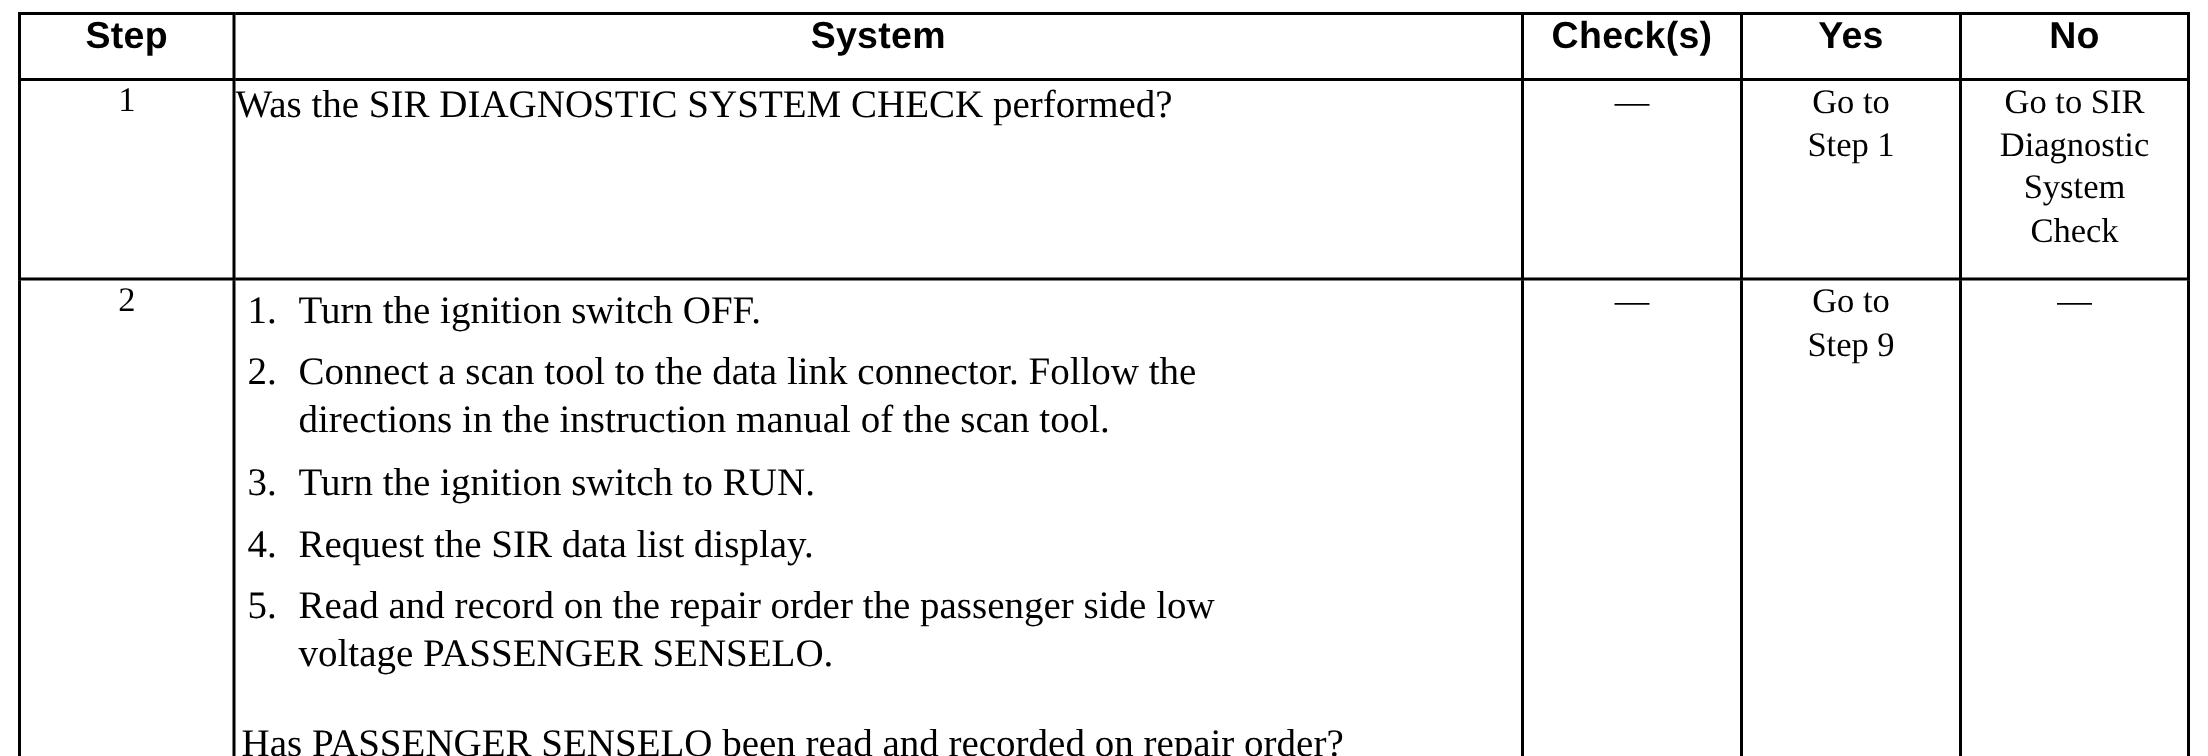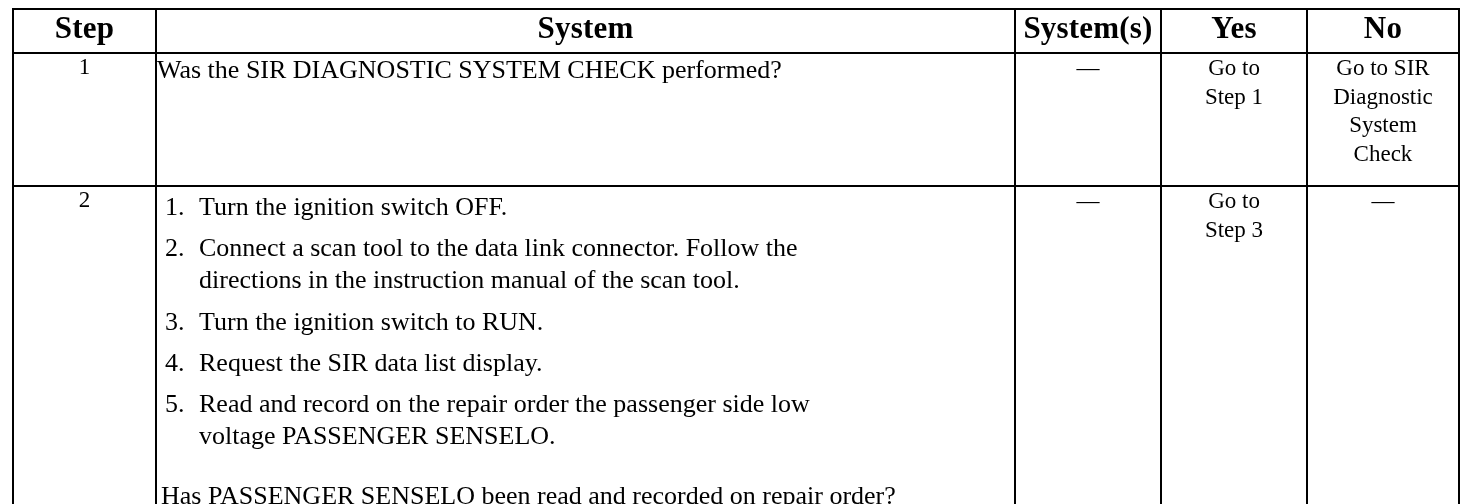--- a/index.html
+++ b/index.html
@@ -39,23 +39,23 @@
     padding: 0;
     vertical-align: top;
     background: #ffffff;
   }
 
   
   thead th {
     height: 42px;
     text-align: center;
     vertical-align: middle;
-    font-family: Liberation Serif, serif;
+    font-family: Liberation Sans, sans-serif;
     font-weight: bold;
-    font-size: 31px;
+    font-size: 25px;
     letter-spacing: 0.2px;
     padding: 0 2px;
   }
 
   
   .col-step   { width: 143px; }
   .col-action { width: 859px; }
   .col-value  { width: 146px; }
   .col-yes    { width: 146px; }
   .col-no     { width: 152px; }
@@ -141,21 +141,21 @@
       <col class="col-action">
       <col class="col-value">
       <col class="col-yes">
       <col class="col-no">
     </colgroup>
 
     <thead>
       <tr>
         <th>Step</th>
         <th>System</th>
-        <th>System(s)</th>
+        <th>Check(s)</th>
         <th>Yes</th>
         <th>No</th>
       </tr>
     </thead>
 
     <tbody>
 
       <tr class="row-1">
         <td class="cell-step">1</td>
 
@@ -205,21 +205,21 @@
           </ol>
           <span class="closing-q">Has PASSENGER SENSELO been read and recorded on repair order?</span>
         </td>
 
         <td class="cell-value">
           <span class="dash">—</span>
         </td>
 
         <td class="cell-yesno">
           <span class="yesno-line">Go to</span>
-          <span class="yesno-line">Step 3</span>
+          <span class="yesno-line">Step 9</span>
         </td>
 
         <td class="cell-yesno">
           <span class="yesno-line">—</span>
         </td>
       </tr>
 
     </tbody>
   </table>
 

